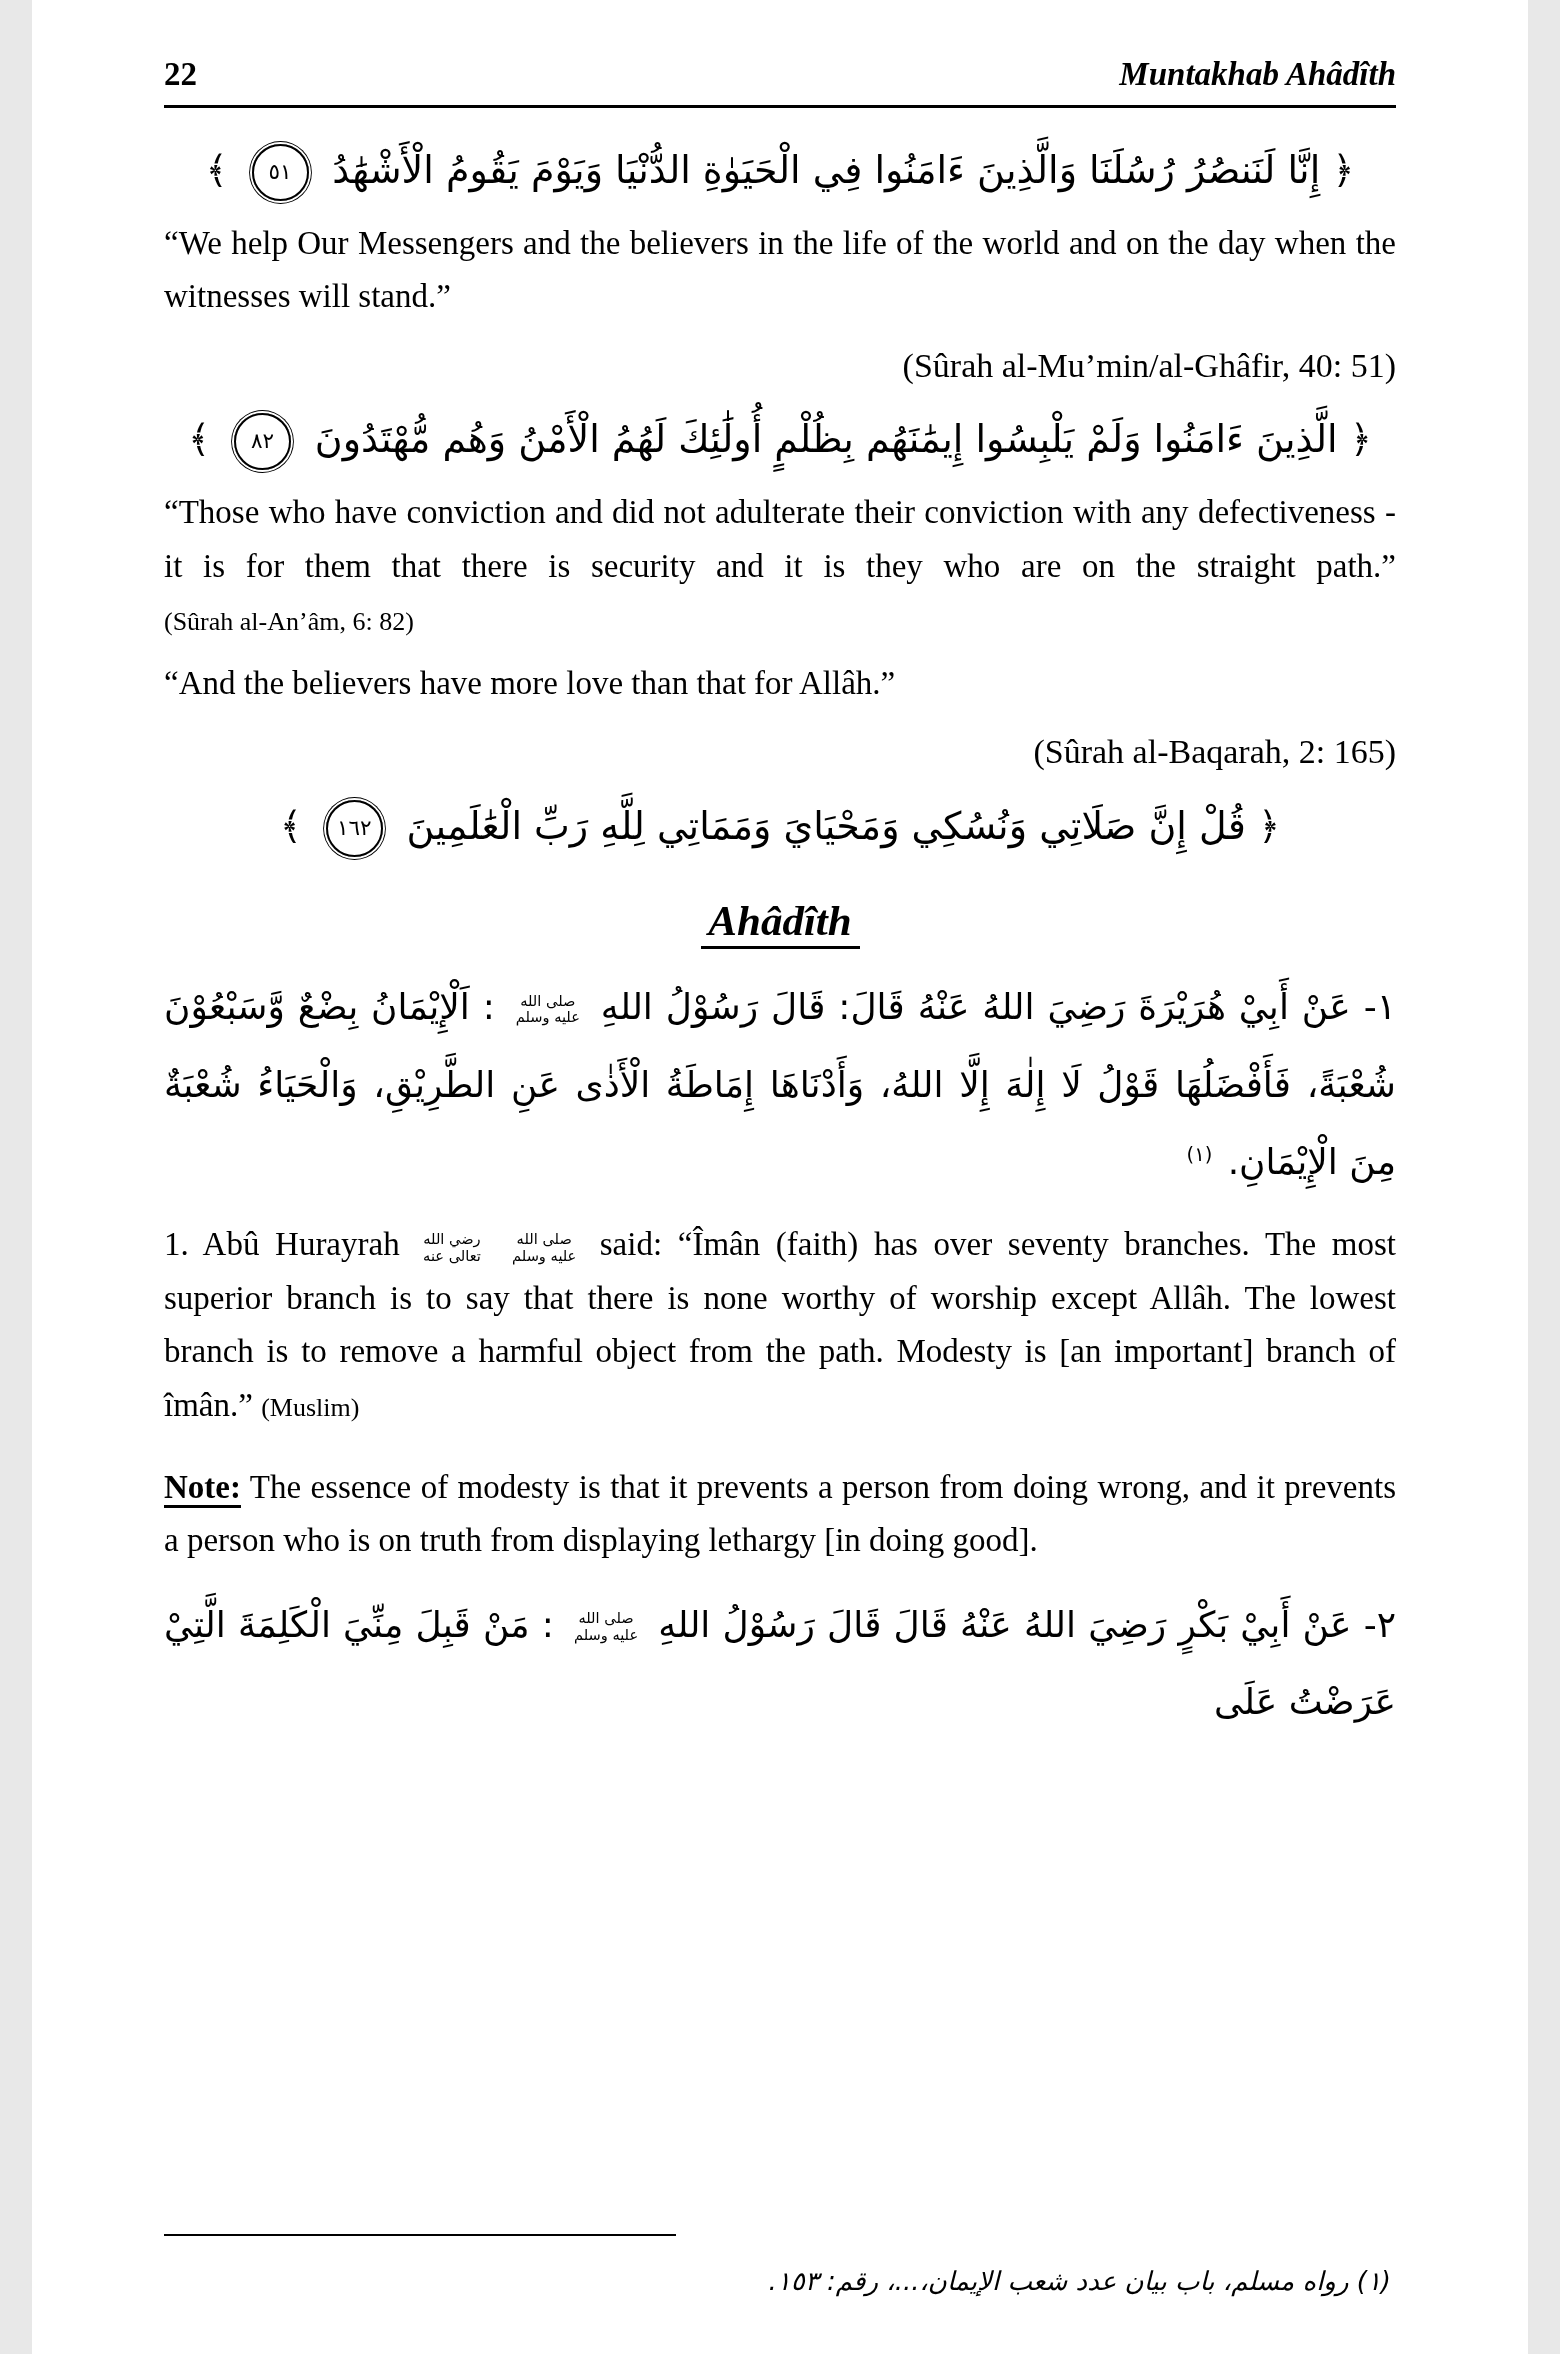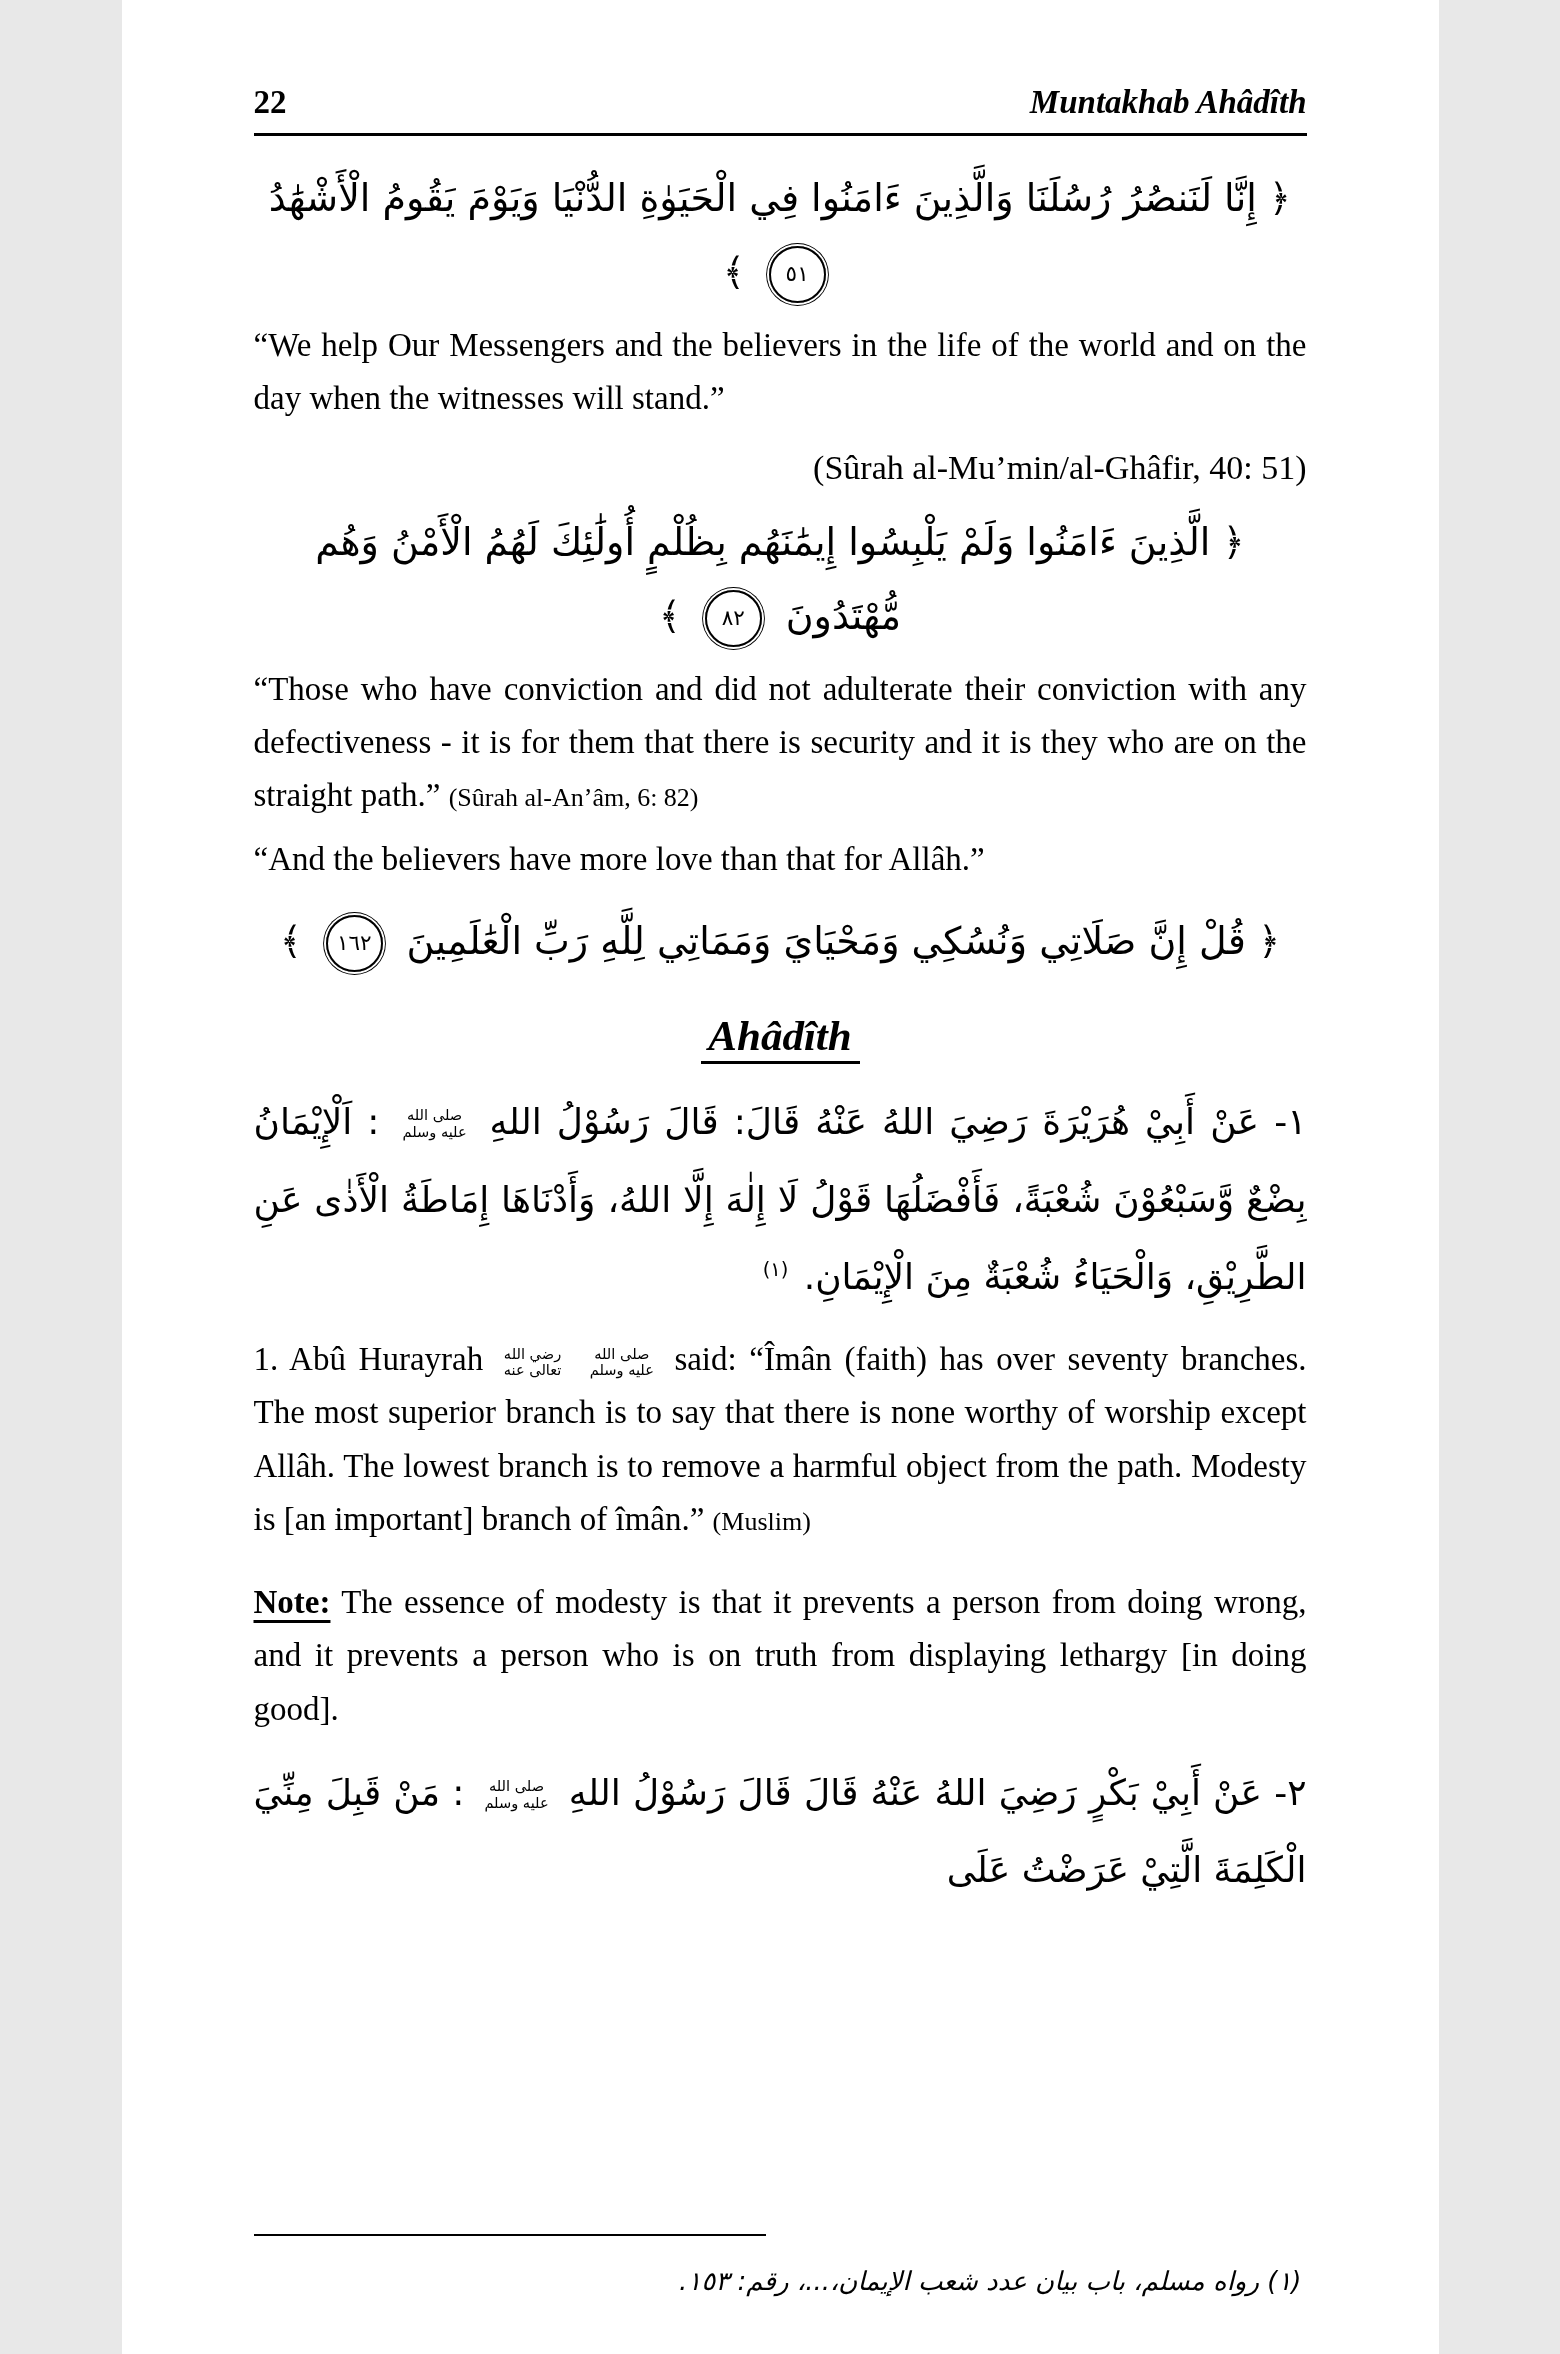--- a/index.html
+++ b/index.html
@@ -1,24 +1,24 @@
 <!DOCTYPE html>
 <html><head>
 <meta charset="utf-8">
 <style>
   html,body{margin:0;padding:0;background:#e8e8e8;}
   .page{
     position:relative;
-    width:1317px;height:2354px;
+    width:1496px;height:2354px;
     margin:0 auto;
     background:#ffffff;
     color:#000;
     font-family:"Liberation Serif", serif;
     box-sizing:border-box;
-    padding:84px 132px 59px 132px;
+    padding:56px 132px 59px 132px;
     overflow:hidden;
   }
   
   .header{display:flex;justify-content:space-between;align-items:baseline;}
   .page-num{font-size:33px;font-weight:bold;}
   .book-title{font-size:33px;font-weight:bold;font-style:italic;}
   .header-rule{border:0;border-top:3.9px solid #000;margin:11.7px 0 25px 0;}
   
   .verse{
     direction:rtl;
@@ -120,20 +120,23 @@
     <span>﴿ الَّذِينَ ءَامَنُوا وَلَمْ يَلْبِسُوا إِيمَٰنَهُم بِظُلْمٍ أُولَٰئِكَ لَهُمُ الْأَمْنُ وَهُم مُّهْتَدُونَ</span>
     <span class="vnum">٨٢</span>
     <span>﴾</span>
   </div>
   <p class="trans">
     <span>“Those who have conviction and did not adulterate their conviction with any defectiveness - it is for them that there is security and it is they who are on the straight path.”</span>
     <span class="cite-inline">(Sûrah al-An’âm, 6: 82)</span>
   </p>
 
   <p class="trans">“And the believers have more love than that for Allâh.”</p>
+  <div class="cite-line">
+    <span class="cite">(Sûrah al-Baqarah, 2: 165)</span>
+  </div>
 
   <div class="verse">
     <span>﴿ قُلْ إِنَّ صَلَاتِي وَنُسُكِي وَمَحْيَايَ وَمَمَاتِي لِلَّهِ رَبِّ الْعَٰلَمِينَ</span>
     <span class="vnum">١٦٢</span>
     <span>﴾</span>
   </div>
 
   <div class="heading">
     <span>Ahâdîth</span>
   </div>

